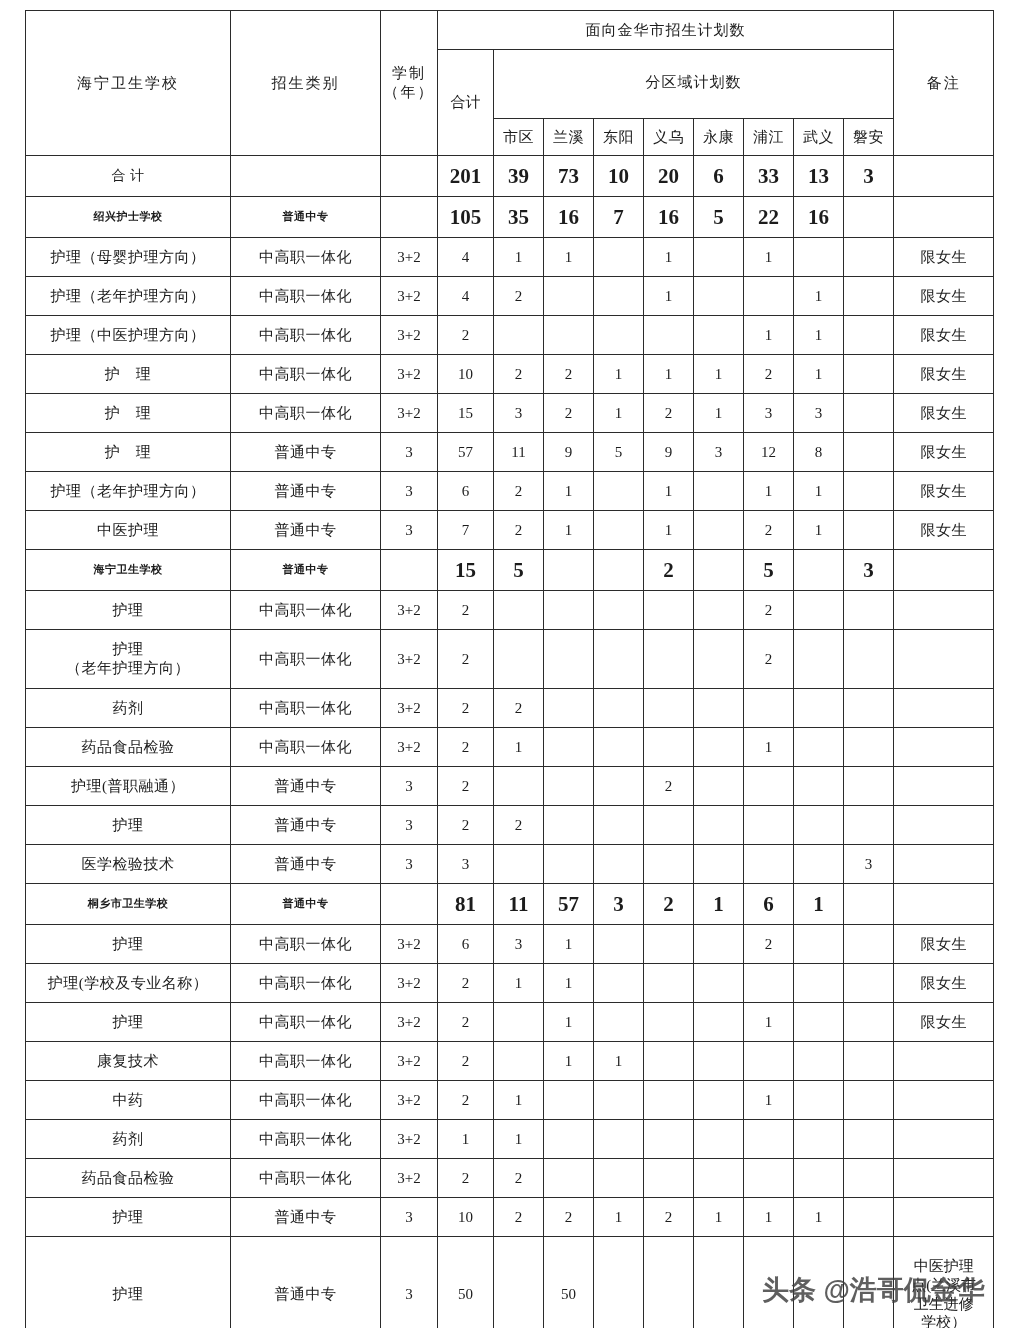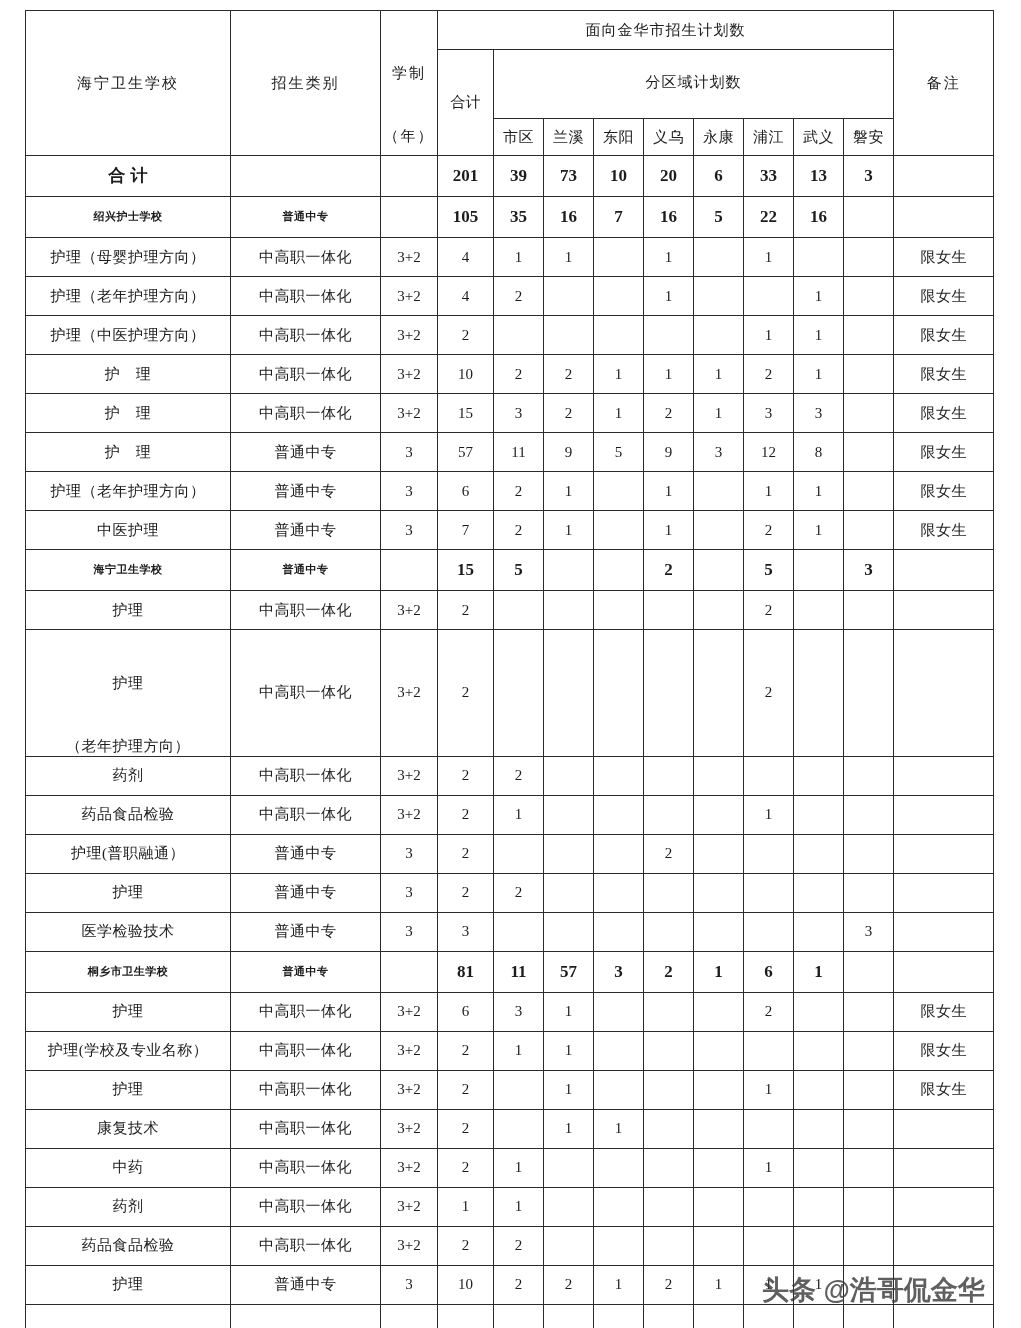--- a/index.html
+++ b/index.html
@@ -70,46 +70,46 @@
   }
   .hdr-total {
     font-size: 16px;
   }
   .hdr-yr {
     font-size: 16px;
     line-height: 1.35;
   }
 
   
-  tr.r-total td   { height: 40px; font-weight: bold; font-size: 17px; }
+  tr.r-total td   { height: 40px; font-weight: normal; font-size: 14px; }
   tr.r-school td  { height: 40px; font-weight: bold; font-size: 11px; }
   tr.r-item td    { height: 38px; }
   tr.r-tall td    { height: 58px; }
   tr.r-xtall td   { height: 115px; }
 
   td.cell-name {
     text-align: left;
     padding-left: 12px;
     letter-spacing: 0.5px;
   }
   td.cell-name.center {
     text-align: center;
     padding-left: 0;
   }
   td.cell-cat, td.cell-note { letter-spacing: 0.5px; }
   td.cell-num { font-size: 16px; }
-  tr.r-total td.cell-num, tr.r-school td.cell-num { font-size: 17px; font-weight: bold; }
+  tr.r-total td.cell-num, tr.r-school td.cell-num { font-size: 21px; font-weight: bold; }
 
   td.note-multi {
     font-size: 14px;
     line-height: 1.45;
     letter-spacing: 0px;
     padding: 2px 4px;
   }
-  .nm-line { display: block; margin-top: 44px; }
+  .nm-line { display: block; }
 
   
   #watermark {
     position: absolute;
     left: 762px;
     top: 1272px;
     font-family: Liberation Sans, sans-serif;
     font-size: 27px;
     font-weight: bold;
     color: #3c3c3c;

